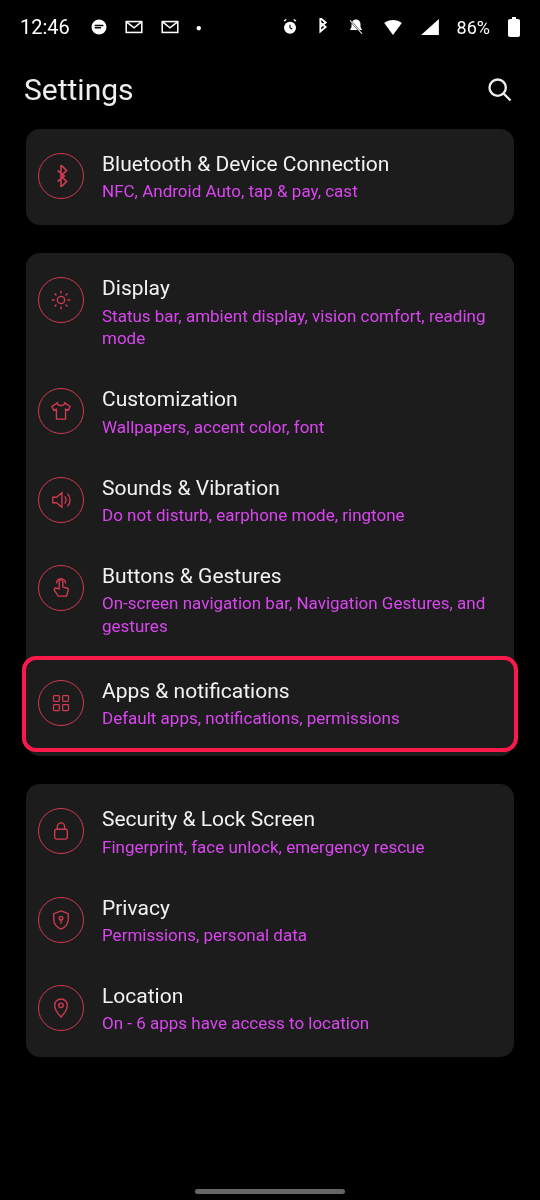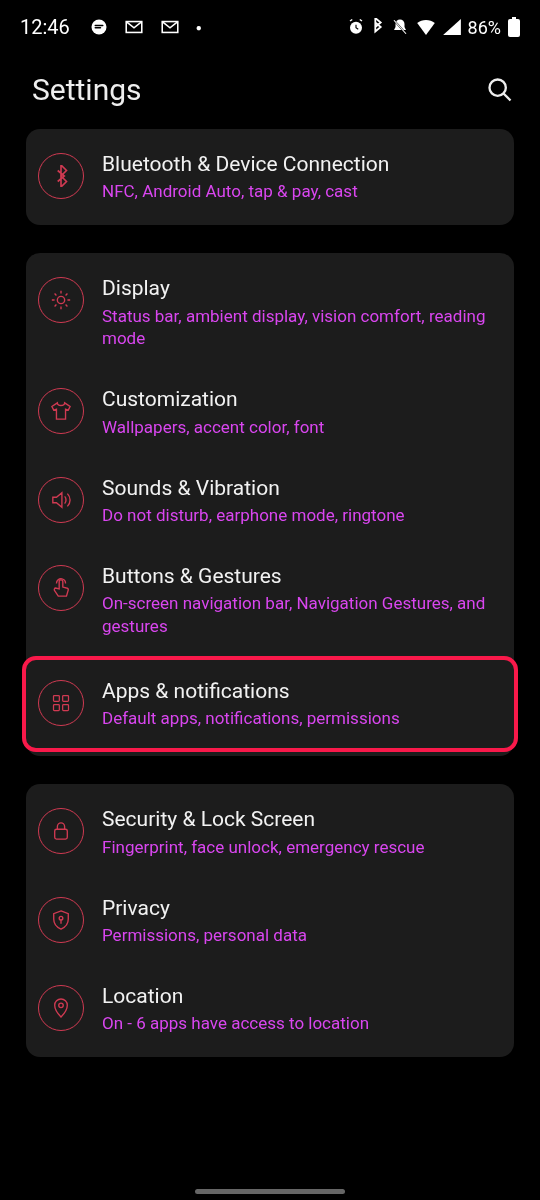--- a/index.html
+++ b/index.html
@@ -1,22 +1,22 @@
 <!DOCTYPE html>
 <html><head>
 <meta charset="utf-8">
 <style>
   * { box-sizing: border-box; margin: 0; padding: 0; }
   html, body { width: 540px; height: 1200px; background: #000; font-family: -apple-system, BlinkMacSystemFont, "Segoe UI", Roboto, sans-serif; color: #fff; overflow: hidden; }
   .status-bar { display: flex; align-items: center; justify-content: space-between; padding: 10px 20px 6px 20px; height: 50px; font-size: 18px; }
   .status-left { display: flex; align-items: center; gap: 16px; }
-  .status-right { display: flex; align-items: center; gap: 7px; }
+  .status-right { display: flex; align-items: center; gap: 18px; }
   .status-time { font-size: 20px; font-weight: 400; margin-right: 4px;}
   .status-icon { display: inline-flex; align-items: center; justify-content: center; }
-  .header { display: flex; align-items: center; justify-content: space-between; padding: 22px 24px 22px 32px; text-align: center; }
+  .header { display: flex; align-items: center; justify-content: space-between; padding: 22px 24px 22px 24px; text-align: center; }
   .header-title { font-size: 30px; font-weight: 400; color: #eee; }
   .search-btn { width: 32px; height: 32px; display: flex; align-items: center; justify-content: center; }
   .scroll { padding: 0 26px; }
   .card { background: #1c1c1c; border-radius: 14px; padding: 4px 0; margin-bottom: 28px; }
   .row { display: flex; align-items: flex-start; padding: 18px 20px 18px 12px; gap: 18px; }
   .icon-ring { width: 46px; height: 46px; min-width:46px; border: 1.5px solid #d03a52; border-radius: 50%; display: flex; align-items: center; justify-content: center; margin-top: 2px; }
   .row-text { flex: 1; }
   .row-title { font-size: 21px; color: #f2f2f2; font-weight: 400; line-height: 1.3; }
   .row-sub { font-size: 17px; color: #d946ef; line-height: 1.35; margin-top: 2px; }
   .highlight-box { border: 4px solid #f9194a; border-radius: 14px; margin: 0 -4px; }

